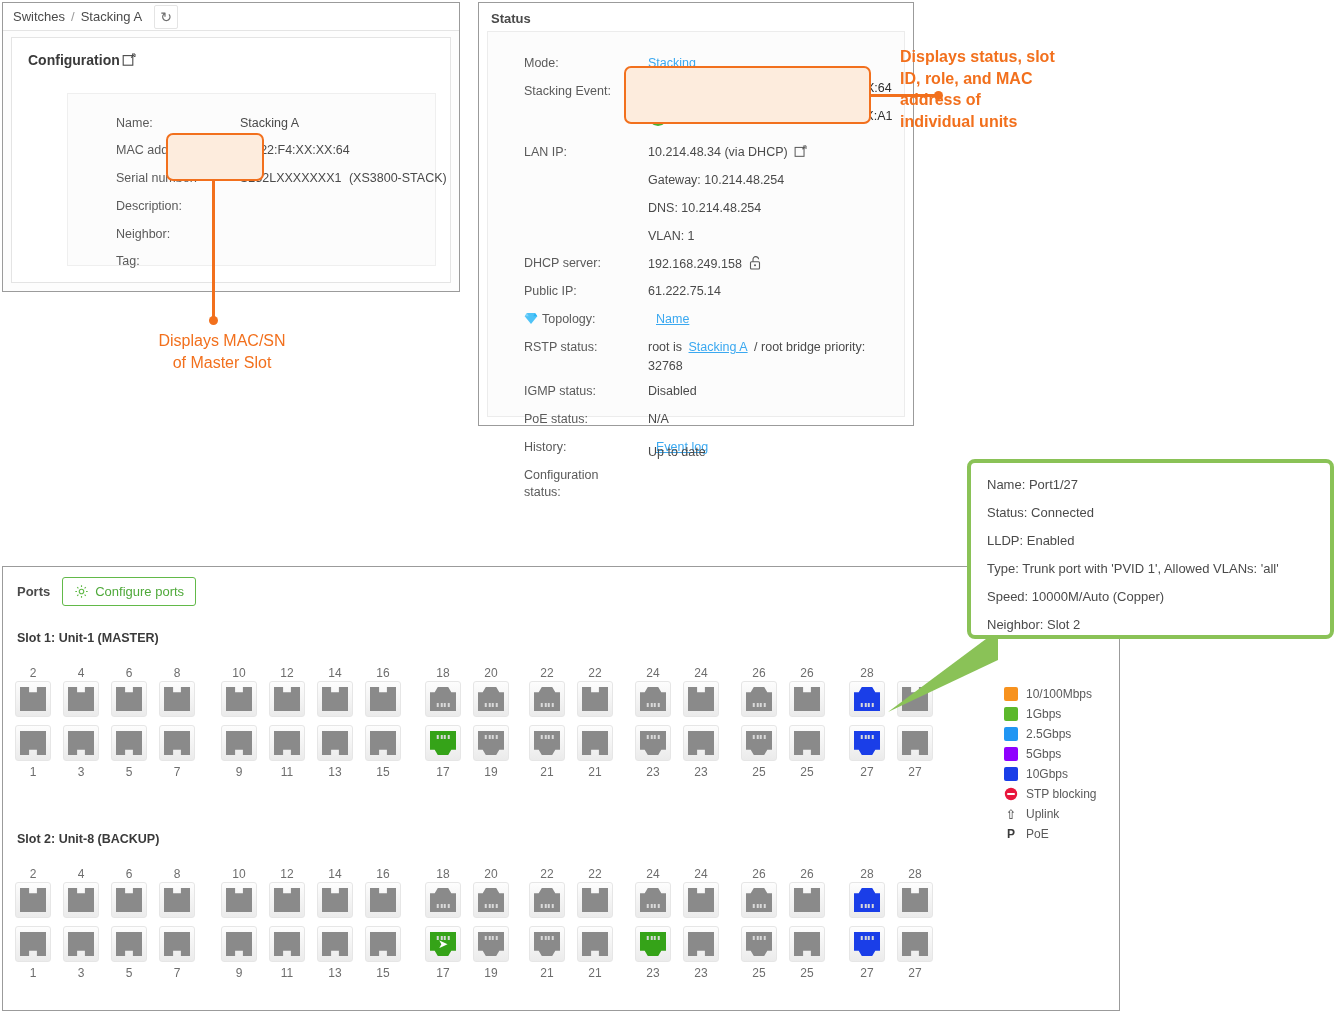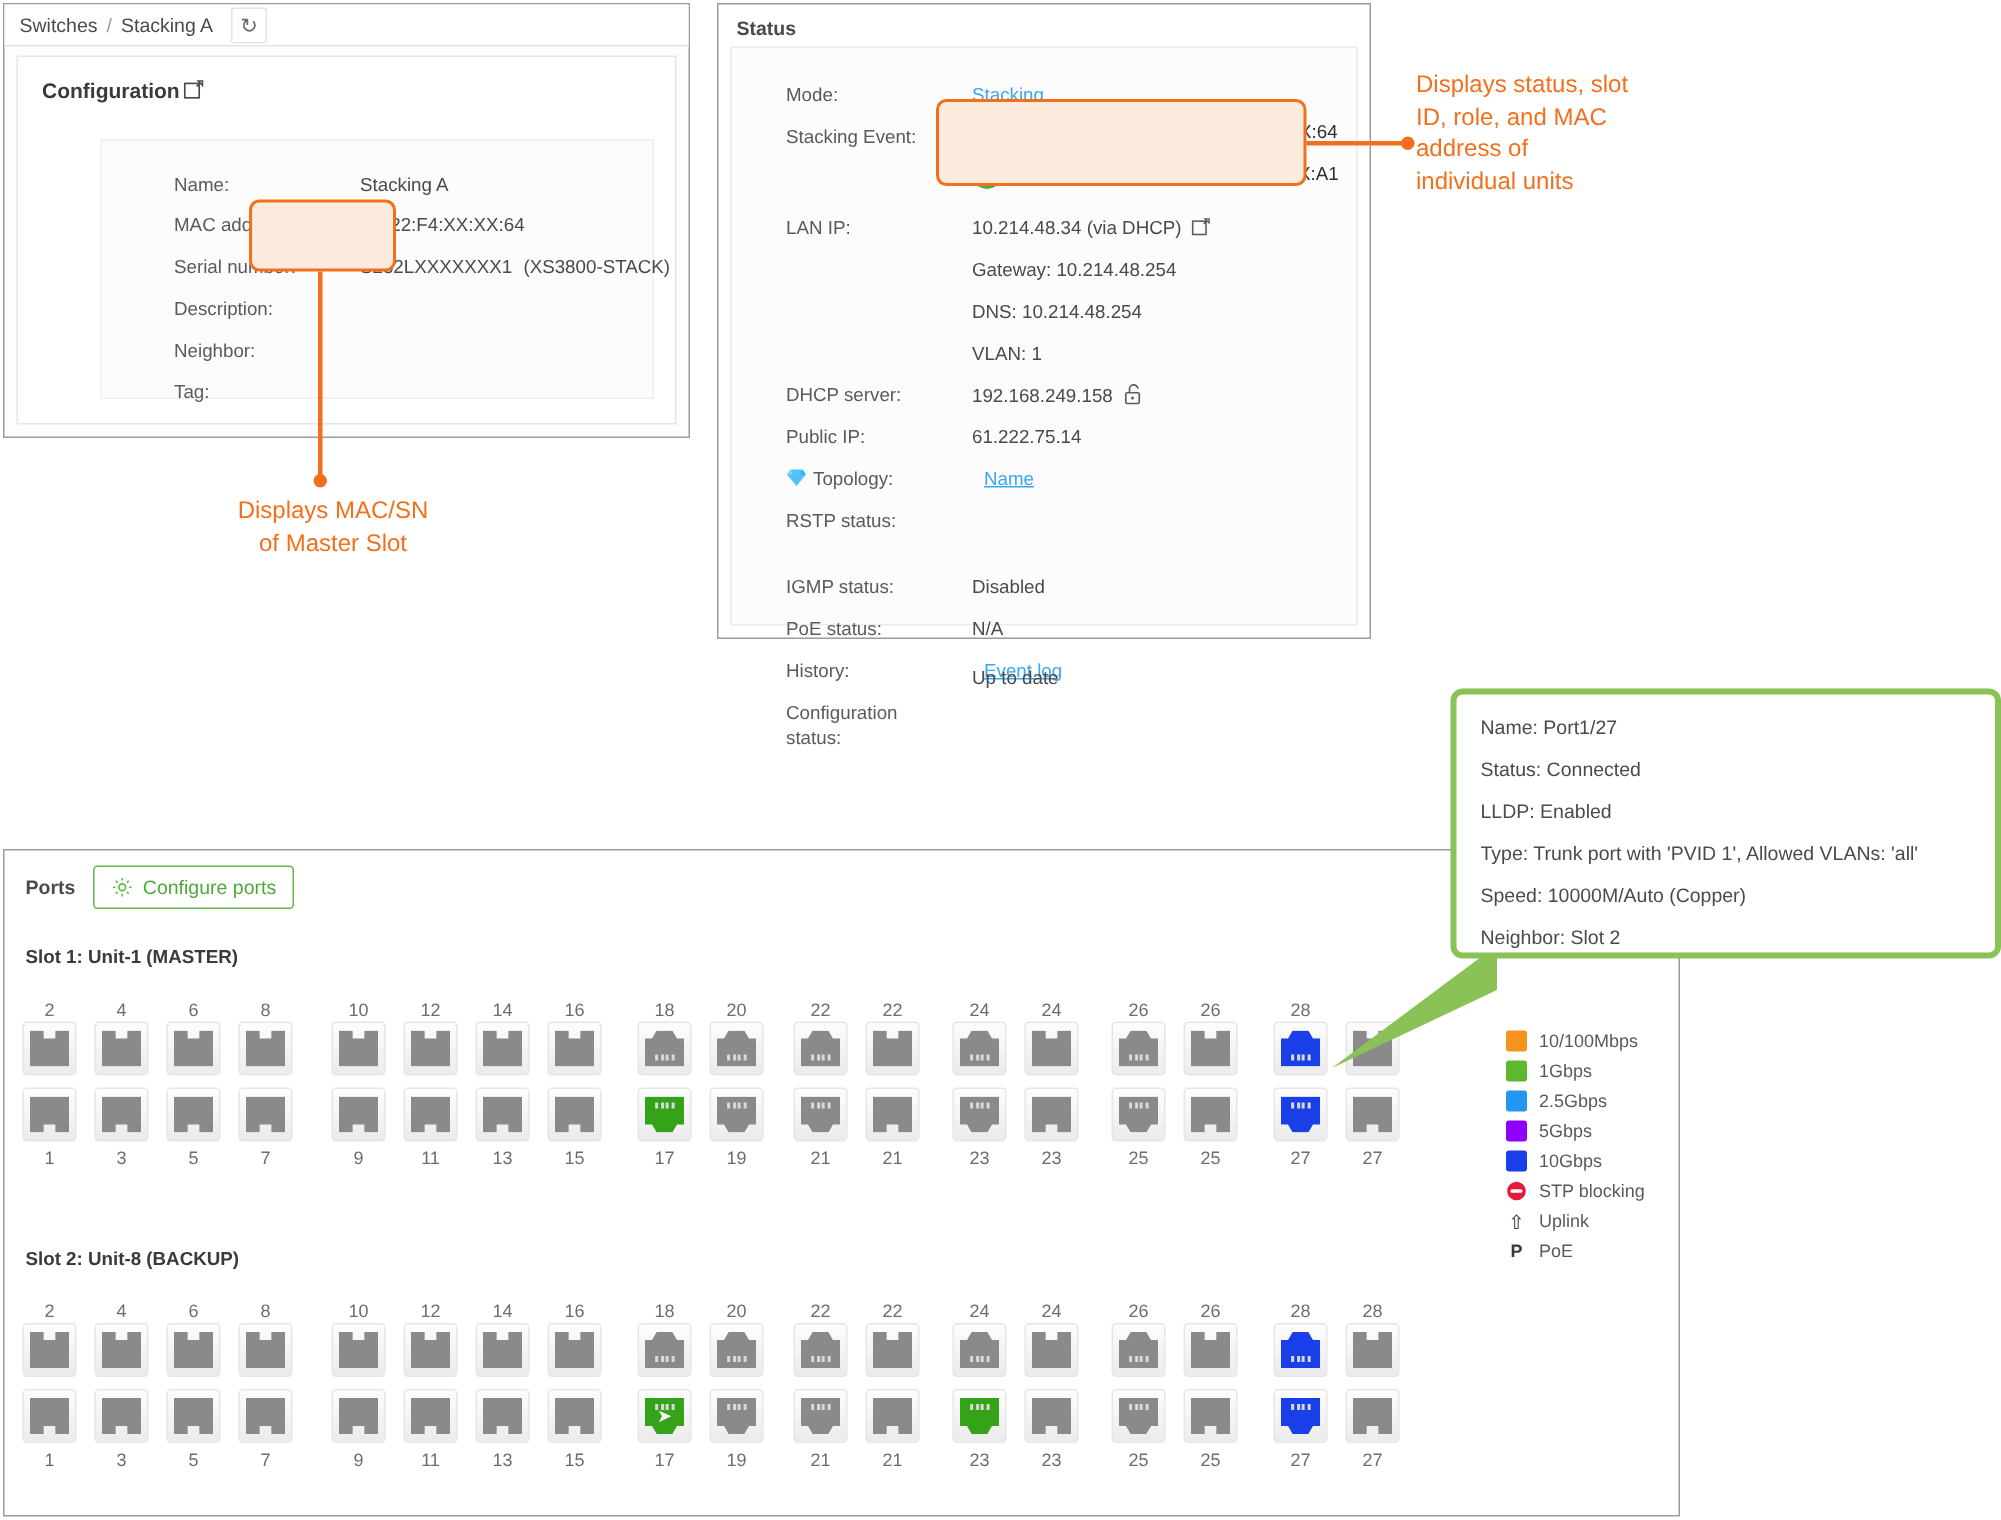--- a/index.html
+++ b/index.html
@@ -249,20 +249,26 @@
         <svg width="14" height="13" viewBox="0 0 14 13">
             <path d="M3 1 H11 L13.3 4.3 L7 12 L0.7 4.3 Z" fill="#4fc3f7"></path>
             <path d="M3 1 L4.7 4.3 H0.7 Z" fill="#81d4fa"></path>
             <path d="M11 1 L9.3 4.3 H13.3 Z" fill="#29b6f6"></path>
           </svg>
       </span><span>Topology:</span>
     </div>
     <div class="st-value link" style="top:280px;left:168px">Name</div>
 
     <div class="st-label" style="top:308px">RSTP status:</div>
+    <div class="st-value" style="top:308px;width:240px">
+      <span>root is</span>
+      <span class="link" style="margin:0 3px;">Stacking A</span>
+      <span>/ root bridge priority:</span>
+      <div style="margin-top:5px;">32768</div>
+    </div>
 
     <div class="st-label" style="top:352px">IGMP status:</div>
     <div class="st-value" style="top:352px">Disabled</div>
 
     <div class="st-label" style="top:380px">PoE status:</div>
     <div class="st-value" style="top:380px">N/A</div>
 
     <div class="st-label" style="top:408px">History:</div>
     <div class="st-value link" style="top:408px;left:168px">Event log</div>
 
@@ -270,21 +276,21 @@
       <div>Configuration</div>
       <div style="margin-top:3px;">status:</div>
     </div>
     <div class="st-value" style="top:413px">Up to date</div>
   </div>
 </div>
 
 <div class="hl-orange" style="left:624px;top:66px;width:247px;height:58px;"></div>
 <div class="anno-line" style="left:871px;top:94px;width:70px;height:3px;"></div>
 <div class="anno-dot" style="left:934px;top:91px;"></div>
-<div class="anno" style="left:944px;top:46px;width:250px;">
+<div class="anno" style="left:900px;top:46px;width:250px;font-weight:bold;">
   <div>Displays status, slot</div>
   <div>ID, role, and MAC</div>
   <div>address of</div>
   <div>individual units</div>
 </div>
 
 <div class="panel" id="ports-panel">
   <div id="ports-head">
     <span class="ttl">Ports</span>
     <span class="cfg-btn">

